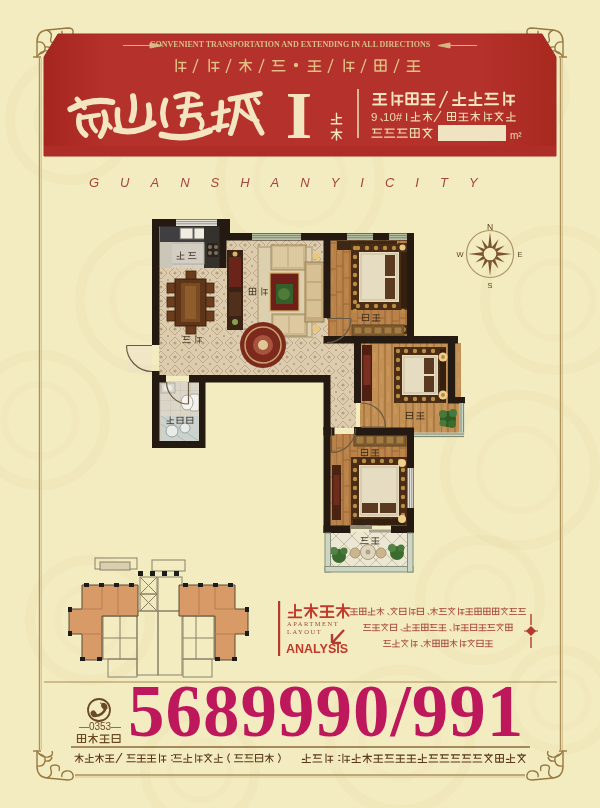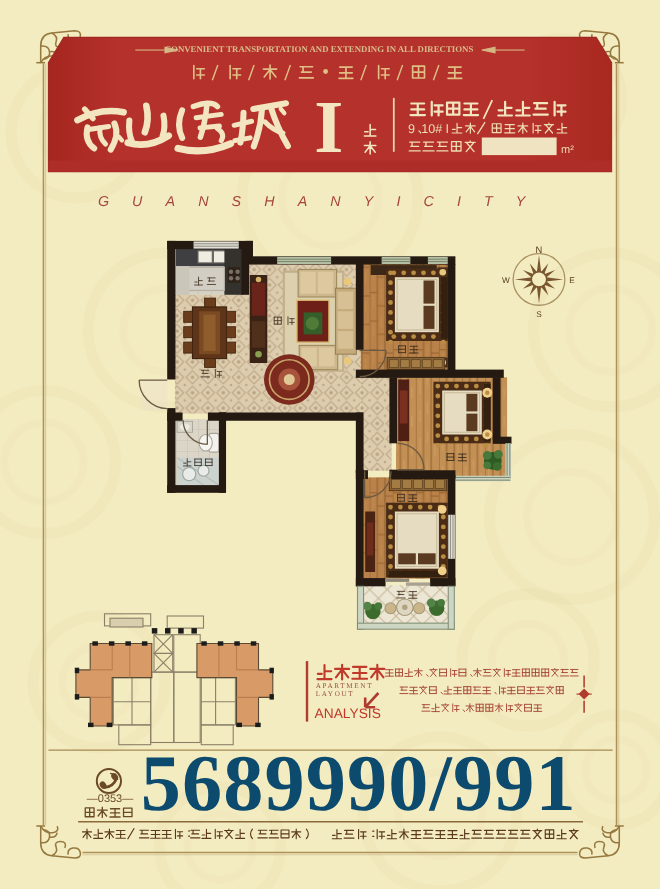--- a/index.html
+++ b/index.html
@@ -599,16 +599,16 @@
 </svg>
 
 <div style="position:absolute;left:0;top:40px;width:580px;text-align:center;font-family:'Liberation Serif',serif;font-size:8px;font-weight:bold;color:#d9bd8d;letter-spacing:0px;">CONVENIENT TRANSPORTATION AND EXTENDING IN ALL DIRECTIONS</div>
 
 <div style="position:absolute;left:278px;top:87px;width:42px;text-align:center;font-family:'Liberation Serif',serif;font-size:68px;font-weight:bold;color:#f3e5c0;line-height:56px;">I</div>
 
 <div style="position:absolute;left:89px;top:175px;width:420px;font-family:'Liberation Sans',sans-serif;font-size:13px;color:#a5463c;letter-spacing:21px;white-space:nowrap;font-style:italic;">GUANSHANYICITY</div>
 
 <div style="position:absolute;left:287px;top:620px;width:64px;font-family:'Liberation Serif',serif;font-size:6.5px;color:#9a5040;letter-spacing:1.5px;line-height:8px;">APARTMENT<br>LAYOUT</div>
 
-<div style="position:absolute;left:286px;top:642px;font-family:'Liberation Sans',sans-serif;font-size:12.5px;font-weight:normal;color:#c0392b;letter-spacing:0px;">ANALYSIS</div>
+<div style="position:absolute;left:286px;top:642px;font-family:'Liberation Sans',sans-serif;font-size:12.5px;font-weight:bold;color:#c0392b;letter-spacing:0px;">ANALYSIS</div>
 
 <div style="position:absolute;left:62px;top:721px;width:76px;text-align:center;font-family:'Liberation Sans',sans-serif;font-size:10px;font-weight:normal;color:#6b4a26;">—0353—</div>
 
-<div style="position:absolute;left:128px;top:677px;width:390px;font-family:'Liberation Serif',serif;font-size:73px;font-weight:bold;color:#0c4a6e;letter-spacing:1px;line-height:70px;">5689990/991</div>
+<div style="position:absolute;left:128px;top:677px;width:390px;font-family:'Liberation Serif',serif;font-size:73px;font-weight:bold;color:#be185d;letter-spacing:1px;line-height:70px;">5689990/991</div>
 </body></html>

